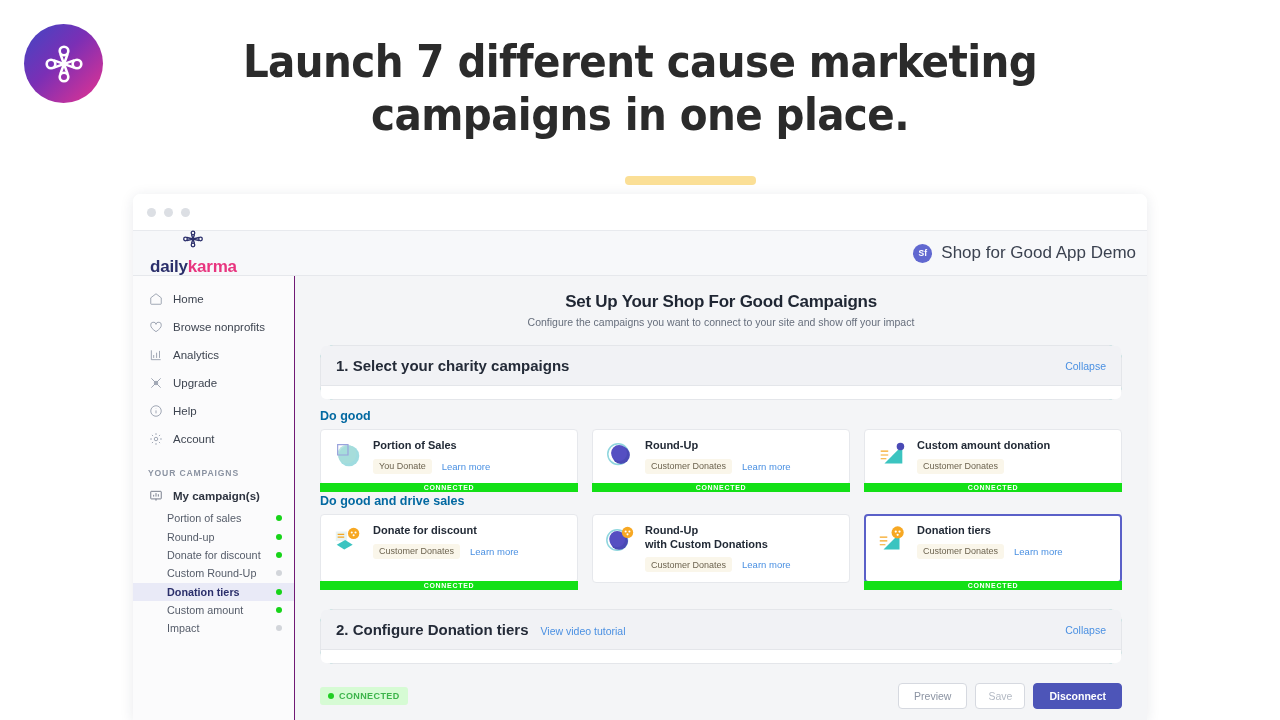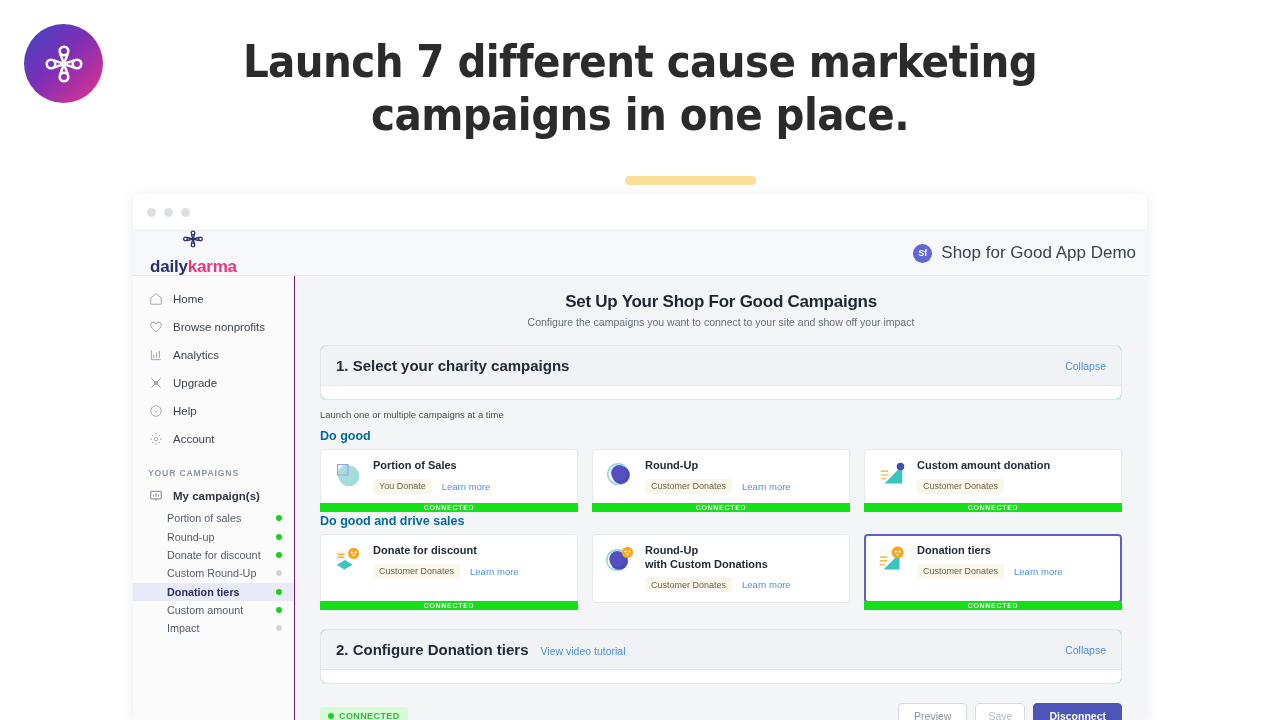--- a/index.html
+++ b/index.html
@@ -122,21 +122,21 @@
   .page-title {
     text-align: center; font-size: 17px; font-weight: 700;
     color: #1f2633; letter-spacing: -.25px;
   }
   .page-sub {
     text-align: center; font-size: 10.5px; color: #666e7c; margin-top: 4px;
   }
 
   .panel {
     background: #14b8a6; border: 1px solid #e4e6ea;
-    border-radius: 6px; margin-top: 17px;
+    border-radius: 13px; margin-top: 17px;
   }
   .panel-head {
     display: flex; align-items: center; justify-content: space-between;
     background: #f1f2f5; padding: 11px 15px;
     border-radius: 5px 5px 0 0; border-bottom: 1px solid #e4e6ea;
   }
   .panel-head-left { display: flex; align-items: baseline; gap: 12px; }
   .panel-title { font-size: 15px; font-weight: 700; color: #242b38; }
   .link { font-size: 10.5px; color: #4a90e2; cursor: pointer; }
   .panel-body { height: 13px; background: #fff; border-radius: 0 0 5px 5px; }
@@ -355,21 +355,20 @@
       <div class="panel">
         <div class="panel-head">
           <div class="panel-head-left">
             <span class="panel-title">1. Select your charity campaigns</span>
           </div>
           <span class="link">Collapse</span>
         </div>
         <div class="panel-body"></div>
       </div>
 
-      <div class="helper-text">Launch one or multiple campaigns at a time</div>
       <div class="group-label">Do good</div>
 
       <div class="card-row">
 
         <div class="card">
           <span class="card-icon">
             <svg viewBox="0 0 34 32">
                 <circle cx="18" cy="18" r="11" fill="#7fd0d6" opacity=".75"></circle>
                 <circle cx="16" cy="16" r="10" fill="#a8ddd9" opacity=".8"></circle>
                 <path d="M6 6 H17 V17 H6 Z" fill="none" stroke="#9aa3dd" stroke-width="1.3"></path>

